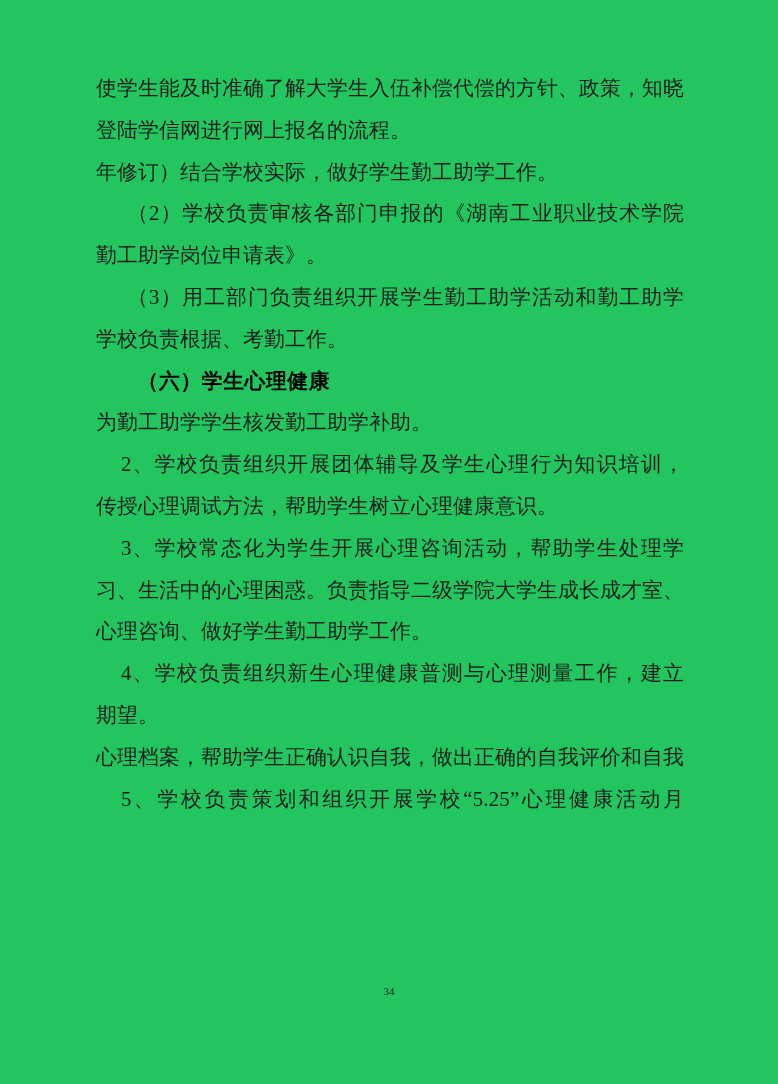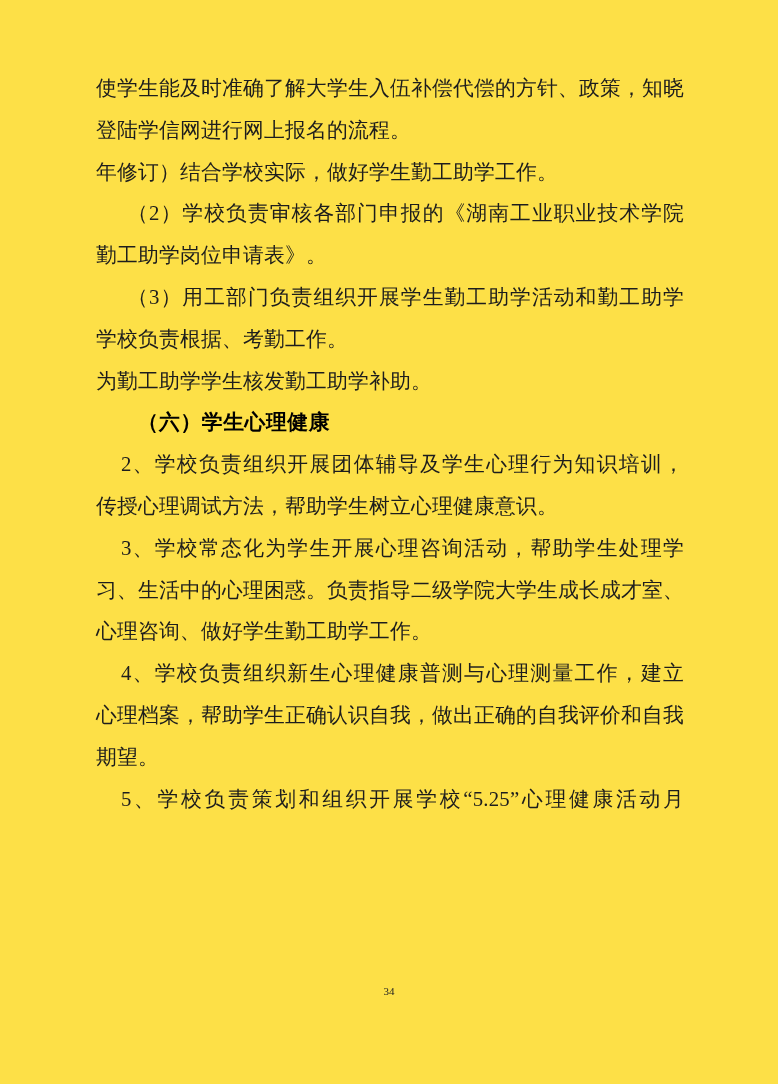--- a/index.html
+++ b/index.html
@@ -1,20 +1,20 @@
 <!DOCTYPE html>
 <html><head>
 <meta charset="utf-8">
 <style>
   html, body { margin: 0; padding: 0; background: #ffffff; }
   .page {
     position: relative;
     width: 778px;
     height: 1084px;
-    background: #fde047;
+    background: #22c55e;
     overflow: hidden;
     font-family: "Liberation Serif", "DejaVu Serif", serif;
     color: #1d1d1d;
   }
   .content {
     position: absolute;
     left: 96px;
     top: 67px;
     width: 588px;
   }
@@ -53,26 +53,26 @@
 
 <div class="page">
   <div class="content">
       <div class="line justify" style="text-indent: 0em;">使学生能及时准确了解大学生入伍补偿代偿的方针、政策，知晓</div>
       <div class="line" style="text-indent: 0em;">登陆学信网进行网上报名的流程。</div>
       <div class="line" style="text-indent: 0em;">年修订）结合学校实际，做好学生勤工助学工作。</div>
       <div class="line justify" style="text-indent: 1.5em;">（2）学校负责审核各部门申报的《湖南工业职业技术学院</div>
       <div class="line" style="text-indent: 0em;">勤工助学岗位申请表》。</div>
       <div class="line justify" style="text-indent: 1.5em;">（3）用工部门负责组织开展学生勤工助学活动和勤工助学</div>
       <div class="line" style="text-indent: 0em;">学校负责根据、考勤工作。</div>
+      <div class="line bold" style="text-indent: 2em;">（六）学生心理健康</div>
       <div class="line" style="text-indent: 0em;">为勤工助学学生核发勤工助学补助。</div>
-      <div class="line bold" style="text-indent: 2em;">（六）学生心理健康</div>
       <div class="line justify" style="text-indent: 1.2em;">2、学校负责组织开展团体辅导及学生心理行为知识培训，</div>
       <div class="line" style="text-indent: 0em;">传授心理调试方法，帮助学生树立心理健康意识。</div>
       <div class="line justify" style="text-indent: 1.2em;">3、学校常态化为学生开展心理咨询活动，帮助学生处理学</div>
       <div class="line justify" style="text-indent: 0em;">习、生活中的心理困惑。负责指导二级学院大学生成长成才室、</div>
       <div class="line" style="text-indent: 0em;">心理咨询、做好学生勤工助学工作。</div>
       <div class="line justify" style="text-indent: 1.2em;">4、学校负责组织新生心理健康普测与心理测量工作，建立</div>
+      <div class="line" style="text-indent: 0em;">期望。</div>
       <div class="line justify" style="text-indent: 0em;">心理档案，帮助学生正确认识自我，做出正确的自我评价和自我</div>
-      <div class="line" style="text-indent: 0em;">期望。</div>
       <div class="line justify" style="text-indent: 1.2em;">5、学校负责策划和组织开展学校“5.25”心理健康活动月</div>
     </div>
   <div class="page-number">34</div>
 </div>
 
 </body></html>

